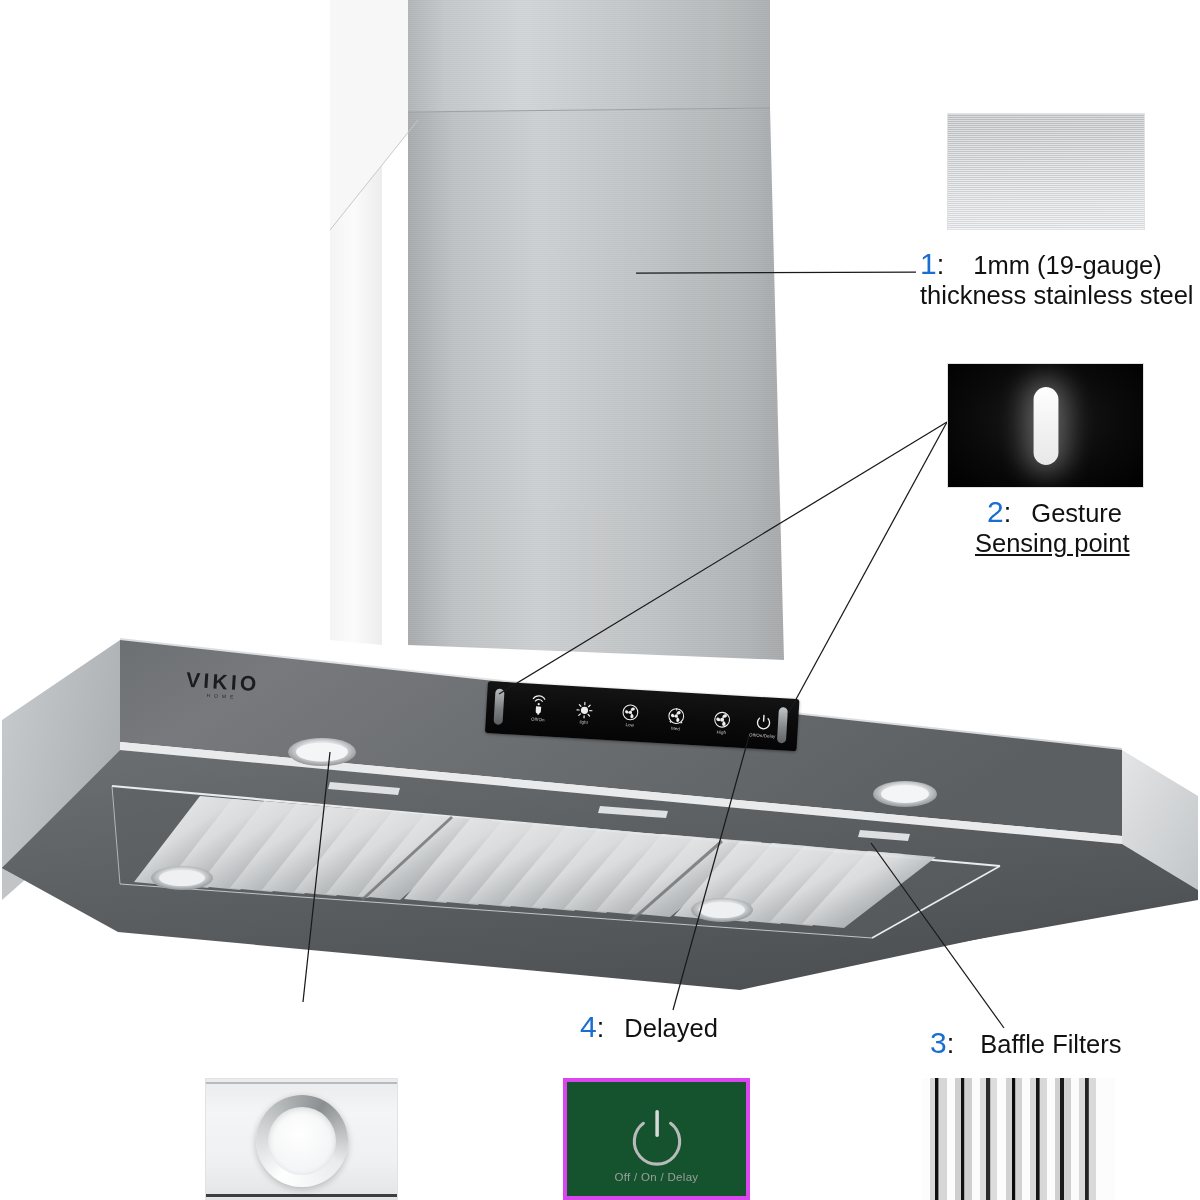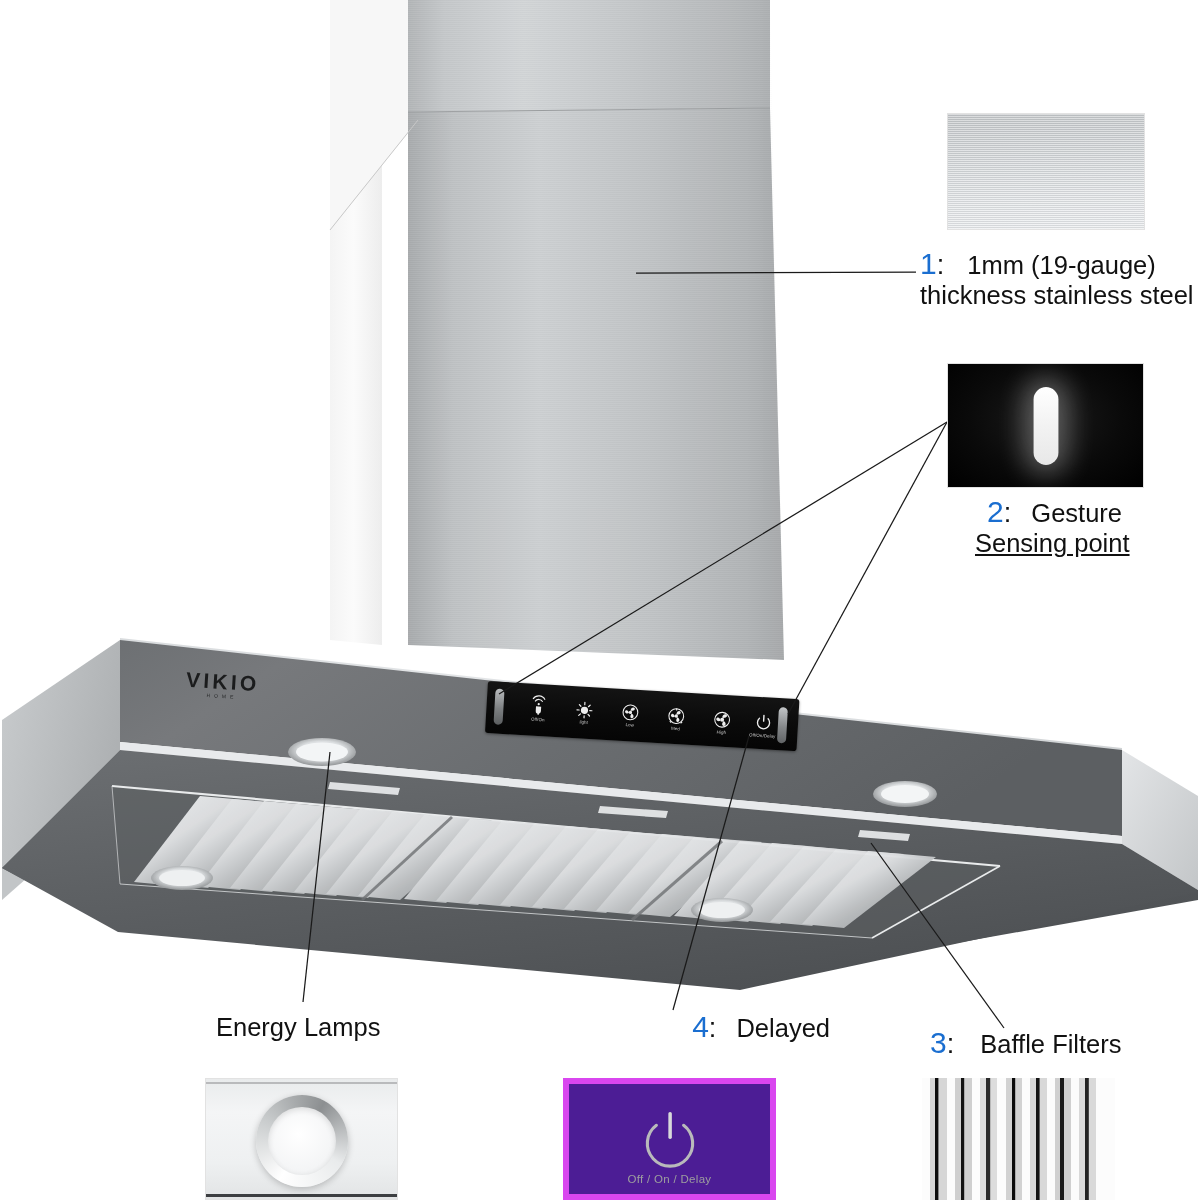--- a/index.html
+++ b/index.html
@@ -307,63 +307,62 @@
       <line x1="749" y1="736" x2="673" y2="1010"></line>
 
       <line x1="330" y1="752" x2="303" y2="1002"></line>
     </g>
   </svg>
 
   <div class="thumb thumb-steel" style="left:947px;top:113px;width:198px;height:117px;"></div>
   <div class="callout-text" style="left:920px;top:249px;width:282px;">
     <div style="white-space:nowrap;">
       <span class="num">1</span><span class="colon">:</span>
-      <span style="margin-left:16px;">1mm (19-gauge)</span>
+      <span style="margin-left:22px;">1mm (19-gauge)</span>
     </div>
     <div style="white-space:nowrap;">thickness stainless steel</div>
   </div>
 
   <div class="thumb thumb-black" style="left:947px;top:363px;width:197px;height:125px;">
     <div class="abs" style="left:50%;top:50%;transform:translate(-50%,-50%);
                 width:25px;height:78px;border-radius:13px;
                 background:linear-gradient(180deg,#ffffff 0%,#f2f2f2 50%,#e8e8e8 100%);
                 box-shadow:0 0 26px 10px rgba(255,255,255,.30);"></div>
   </div>
   <div class="callout-text" style="left:987px;top:497px;width:220px;">
     <div style="white-space:nowrap;">
       <span class="num">2</span><span class="colon">:</span>
       <span style="margin-left:13px;">Gesture</span>
     </div>
     <div style="white-space:nowrap;margin-left:-12px;text-decoration:underline;">Sensing point</div>
   </div>
 
   <div class="callout-text" style="left:222px;top:1012px;width:270px;">
-    <div style="white-space:nowrap;margin-left:-6px;">Energy Lamps</div>
   </div>
   <div class="thumb thumb-lamp" style="left:205px;top:1078px;width:193px;height:122px;">
     <div class="abs" style="left:0;top:3px;width:100%;height:2px;background:#8f9294;opacity:.55;"></div>
     <div class="abs" style="left:0;bottom:2px;width:100%;height:3px;background:#1f2123;opacity:.85;"></div>
     <div class="abs" style="left:50%;top:52%;transform:translate(-50%,-50%);
                 width:92px;height:92px;border-radius:50%;
                 background:conic-gradient(from 210deg,#ffffff,#c9cccd,#8c8f91,#e9ebec,#ffffff);
                 box-shadow:0 2px 7px rgba(0,0,0,.22);"></div>
     <div class="abs" style="left:50%;top:52%;transform:translate(-50%,-50%);
                 width:68px;height:68px;border-radius:50%;
                 background:radial-gradient(circle at 45% 40%,#ffffff 0%,#f4f5f6 65%,#e7e9ea 100%);
                 box-shadow:inset 0 2px 6px rgba(0,0,0,.12);"></div>
   </div>
 
-  <div class="callout-text" style="left:580px;top:1012px;width:250px;text-align:right;">
+  <div class="callout-text" style="left:580px;top:1012px;width:250px;">
     <div style="white-space:nowrap;">
       <span class="num">4</span><span class="colon">:</span>
       <span style="margin-left:13px;">Delayed</span>
     </div>
   </div>
-  <div class="thumb thumb-black" style="left:563px;top:1078px;width:213px;height:122px;
-              background:#4c1d95;border:6px solid #d946ef;">
+  <div class="thumb thumb-black" style="left:563px;top:1078px;width:187px;height:122px;
+              background:#14532d;border:4px solid #d946ef;">
     <svg width="62" height="66" viewBox="0 0 30 32" style="position:absolute;left:50%;top:26px;transform:translateX(-50%);">
       <path d="M8.4 7.4 A11 11 0 1 0 21.6 7.4" stroke="#b9babb" stroke-width="1.5" fill="none" stroke-linecap="round"></path>
       <rect x="14.2" y="1" width="1.7" height="13" rx=".8" fill="#d8d9da"></rect>
     </svg>
     <div class="abs" style="left:0;right:0;top:89px;text-align:center;color:#9d9e9f;
                 font-size:11.5px;letter-spacing:.3px;">Off / On / Delay</div>
   </div>
 
   <div class="callout-text" style="left:930px;top:1028px;width:260px;">
     <div style="white-space:nowrap;">

